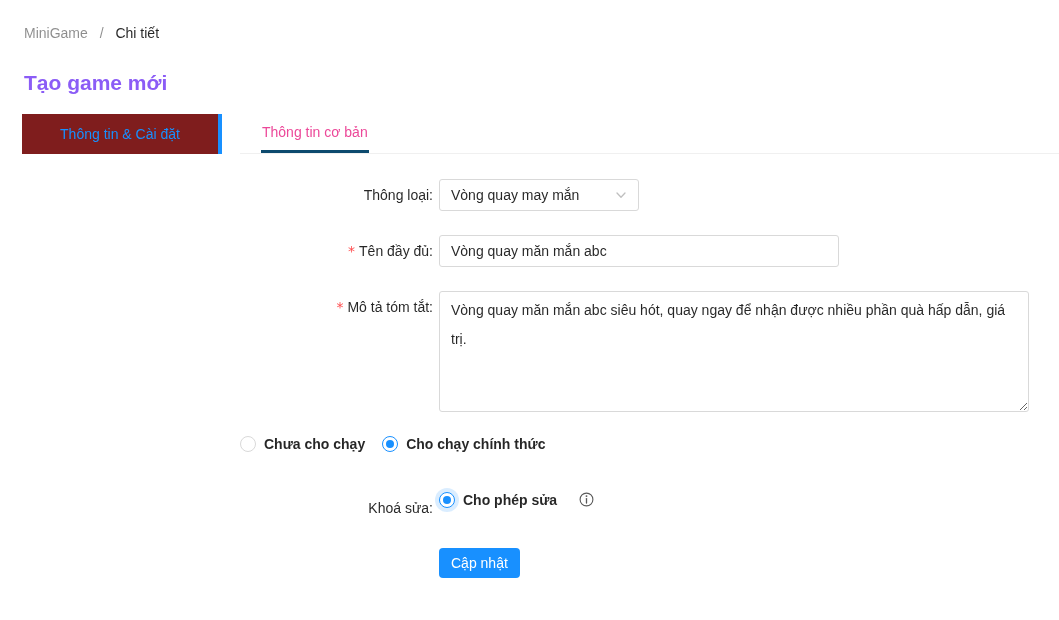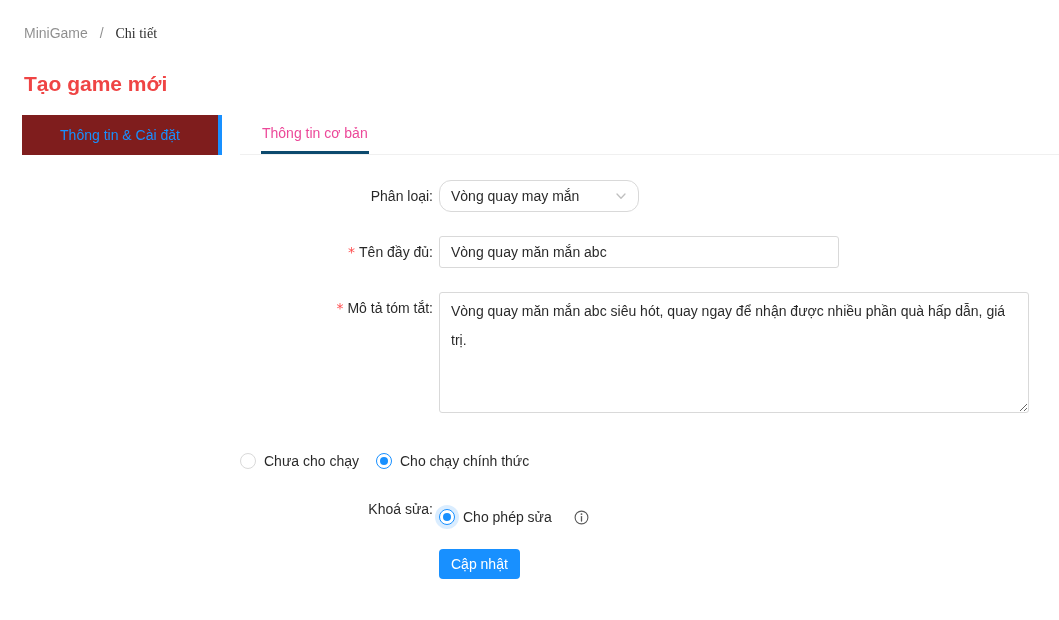--- a/index.html
+++ b/index.html
@@ -3,24 +3,24 @@
 <meta charset="utf-8">
 <style>
   * { margin:0; padding:0; box-sizing:border-box; }
   html,body { width:1059px; height:620px; background:#fff; overflow:hidden;
     font-family:"Liberation Sans","DejaVu Sans",sans-serif;
     color:rgba(0,0,0,0.85); font-size:14px; }
 
   .breadcrumb { margin:24px 0 0 24px; font-size:14px; line-height:18px; }
   .breadcrumb .bc-link { color:rgba(0,0,0,0.45); cursor:pointer; }
   .breadcrumb .bc-sep { color:rgba(0,0,0,0.45); margin:0 8px; }
-  .breadcrumb .bc-current { color:rgba(0,0,0,0.85);font-family:Liberation Serif, serif; }
+  .breadcrumb .bc-current { color:rgba(0,0,0,0.85); }
 
   h1.page-title { margin:28px 0 0 24px; font-size:21px; font-weight:700;
-    color:#ef4444; line-height:26px; }
+    color:#8b5cf6; line-height:26px; }
 
   .layout { display:flex; margin-top:18px; }
 
   .side-tabs { width:200px; margin-left:22px; flex-shrink:0; }
   .side-tab { height:40px; line-height:40px; text-align:center;
     background:#7f1d1d; color:#1890ff; border-right:4px solid #1890ff;
     cursor:pointer; font-size:14px; }
 
   .content { flex:1; margin-left:18px; min-width:0; }
 
@@ -28,35 +28,35 @@
   .tab { margin-left:21px; padding:0 1px; line-height:37px; font-size:14px;
     color:#ec4899; border-bottom:3px solid #0c4a6e; cursor:pointer; }
 
   .form { margin-top:25px; }
   .form-row { display:flex; align-items:flex-start; margin-bottom:24px; }
   .form-label { width:193px; margin-right:6px; text-align:right;
     line-height:32px; color:rgba(0,0,0,0.85); flex-shrink:0; }
   .req { color:#ff4d4f; margin-right:4px; font-family:"DejaVu Sans",sans-serif; }
 
   .select-box { width:200px; height:32px; border:1px solid #d9d9d9;
-    border-radius:12px; display:flex; align-items:center; padding:2px 11px;
+    border-radius:3px; display:flex; align-items:center; padding:2px 11px;
     cursor:pointer; background:#fff; }
   .select-box .select-value { flex:1; color:rgba(0,0,0,0.85);
     white-space:nowrap; overflow:hidden; }
   .select-box .chev { color:#bfbfbf; display:flex; align-items:center; }
 
   input.text-input { width:400px; height:32px; border:1px solid #d9d9d9;
     border-radius:3px; padding:0 11px; font-size:14px; color:rgba(0,0,0,0.85);
     font-family:inherit; outline:none; background:#fff; }
 
   textarea.desc-input { width:590px; height:121px; border:1px solid #d9d9d9;
     border-radius:3px; padding:4px 11px; font-size:14px; line-height:29px;
     color:rgba(0,0,0,0.85); font-family:inherit; outline:none; resize:both; }
 
-  .radio-group { display:flex; align-items:flex-end; height:32px; }
+  .radio-group { display:flex; align-items:flex-start; height:32px;font-weight:bold; }
   .radio-wrap { display:inline-flex; align-items:center; cursor:pointer;
     margin-right:17px; }
   .radio { width:16px; height:16px; border-radius:50%; border:1px solid #d9d9d9;
     background:#fff; position:relative; margin-right:8px; flex-shrink:0; }
   .radio-wrap.checked .radio { border-color:#1890ff; }
   .radio-wrap.checked .radio::after { content:""; position:absolute;
     left:3px; top:3px; width:8px; height:8px; border-radius:50%;
     background:#1890ff; }
   .radio-wrap.focused .radio { box-shadow:0 0 0 4px rgba(24,144,255,0.16); }
   .radio-label { color:rgba(0,0,0,0.85); }
@@ -87,21 +87,21 @@
 
   <div class="content">
 
     <div class="tab-bar">
       <div class="tab">Thông tin cơ bản</div>
     </div>
 
     <div class="form">
 
       <div class="form-row">
-        <div class="form-label">Phân loại:</div>
+        <div class="form-label">Thông loại:</div>
         <div class="select-box">
           <span class="select-value">Vòng quay may mắn</span>
           <span class="chev">
             <svg width="12" height="12" viewBox="0 0 12 12">
               <polyline points="2,4 6,8.2 10,4" fill="none" stroke="#bfbfbf" stroke-width="1.3" stroke-linecap="round" stroke-linejoin="round"></polyline>
             </svg>
           </span>
         </div>
       </div>
 

